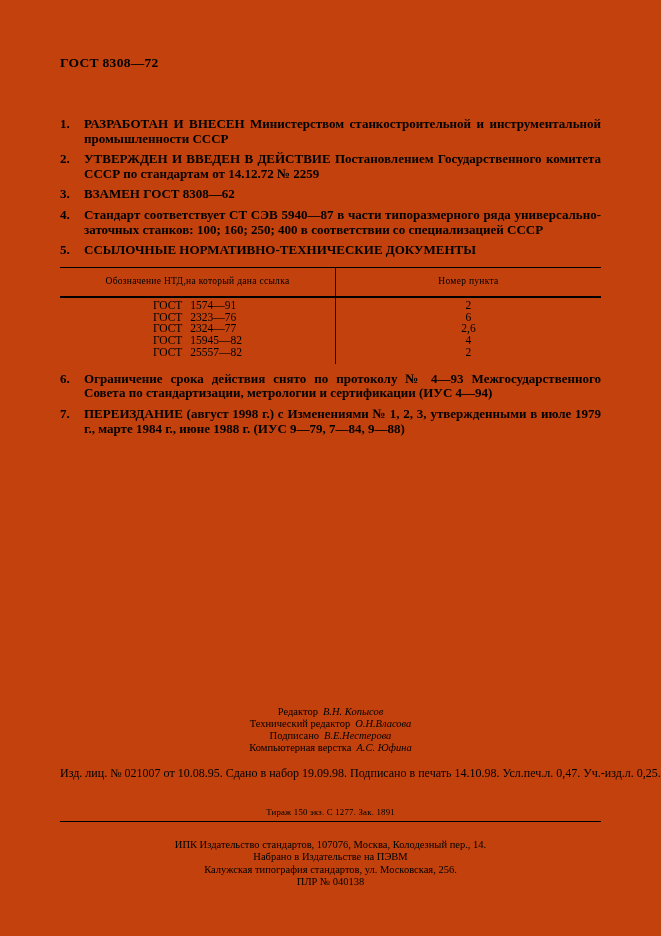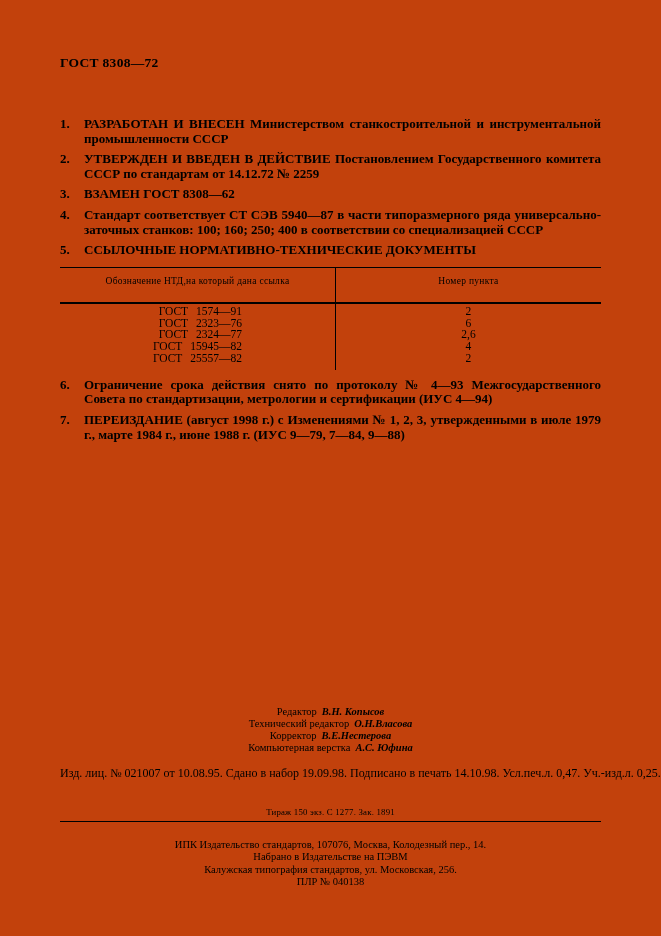--- a/index.html
+++ b/index.html
@@ -22,28 +22,28 @@
     display: flex; font-weight: bold; font-size: 13px;
     line-height: 14.6px; margin-bottom: 6px;
   }
   .item-num { flex: 0 0 24px; width: 24px; }
   .item-text { flex: 1; text-align: justify; }
 
   .ref-table { margin-top: 9px; margin-bottom: 8px; border-top: 1px solid #000; }
   .ref-head { display: flex; border-bottom: 2px solid #000; font-size: 9.5px; letter-spacing: 0.3px; }
   .c1 { width: 51%; border-right: 1px solid #000; box-sizing: border-box; }
   .c2 { width: 49%; box-sizing: border-box; }
-  .ref-head-cell { padding: 8px 4px 16px; text-align: center; }
+  .ref-head-cell { padding: 8px 4px 10px; text-align: center; }
   .ref-body { display: flex; font-size: 11.5px; line-height: 11.8px; }
   .ref-body .c1, .ref-body .c2 { padding: 2px 0 5px; text-align: center; }
-  .ntd-block { display: inline-block; text-align: right; word-spacing: 5px; }
+  .ntd-block { display: inline-block; text-align: left; word-spacing: 5px; }
 
   .colophon { position: absolute; left: 60px; right: 60px; top: 706px; text-align: center; }
   .editor-line { font-size: 10.5px; line-height: 12px; }
-  .editor-name { font-style: italic; margin-left: 5px; font-weight: bold; }
+  .editor-name { font-style: italic; margin-left: 5px; }
   .license-line { margin-top: 13px; font-size: 12px; line-height: 12px; white-space: nowrap; }
   .tirazh-line { font-size: 8.8px; line-height: 11px; letter-spacing: 0.2px; margin-top: 28px; }
   .publisher { border-top: 1.5px solid #000; margin-top: 3px; padding-top: 17px; }
   .publisher-line { font-size: 10.5px; line-height: 12.3px; }
 </style>
 </head>
 <body>
 
 <div class="page">
 
@@ -114,21 +114,21 @@
   </div>
 
   <div class="colophon">
     <div class="editor-line">
       <span>Редактор</span><span class="editor-name">В.Н. Копысов</span>
     </div>
     <div class="editor-line">
       <span>Технический редактор</span><span class="editor-name">О.Н.Власова</span>
     </div>
     <div class="editor-line">
-      <span>Корректор</span><span class="editor-name">В.Е.Нестерова</span>
+      <span>Подписано</span><span class="editor-name">В.Е.Нестерова</span>
     </div>
     <div class="editor-line">
       <span>Компьютерная верстка</span><span class="editor-name">А.С. Юфина</span>
     </div>
 
     <div class="license-line">Изд. лиц. № 021007 от 10.08.95. Сдано в набор 19.09.98. Подписано в печать 14.10.98. Усл.печ.л. 0,47. Уч.-изд.л. 0,25.</div>
     <div class="tirazh-line">Тираж 150 экз. С 1277. Зак. 1891</div>
 
     <div class="publisher">
       <div class="publisher-line">ИПК Издательство стандартов, 107076, Москва, Колодезный пер., 14.</div>

